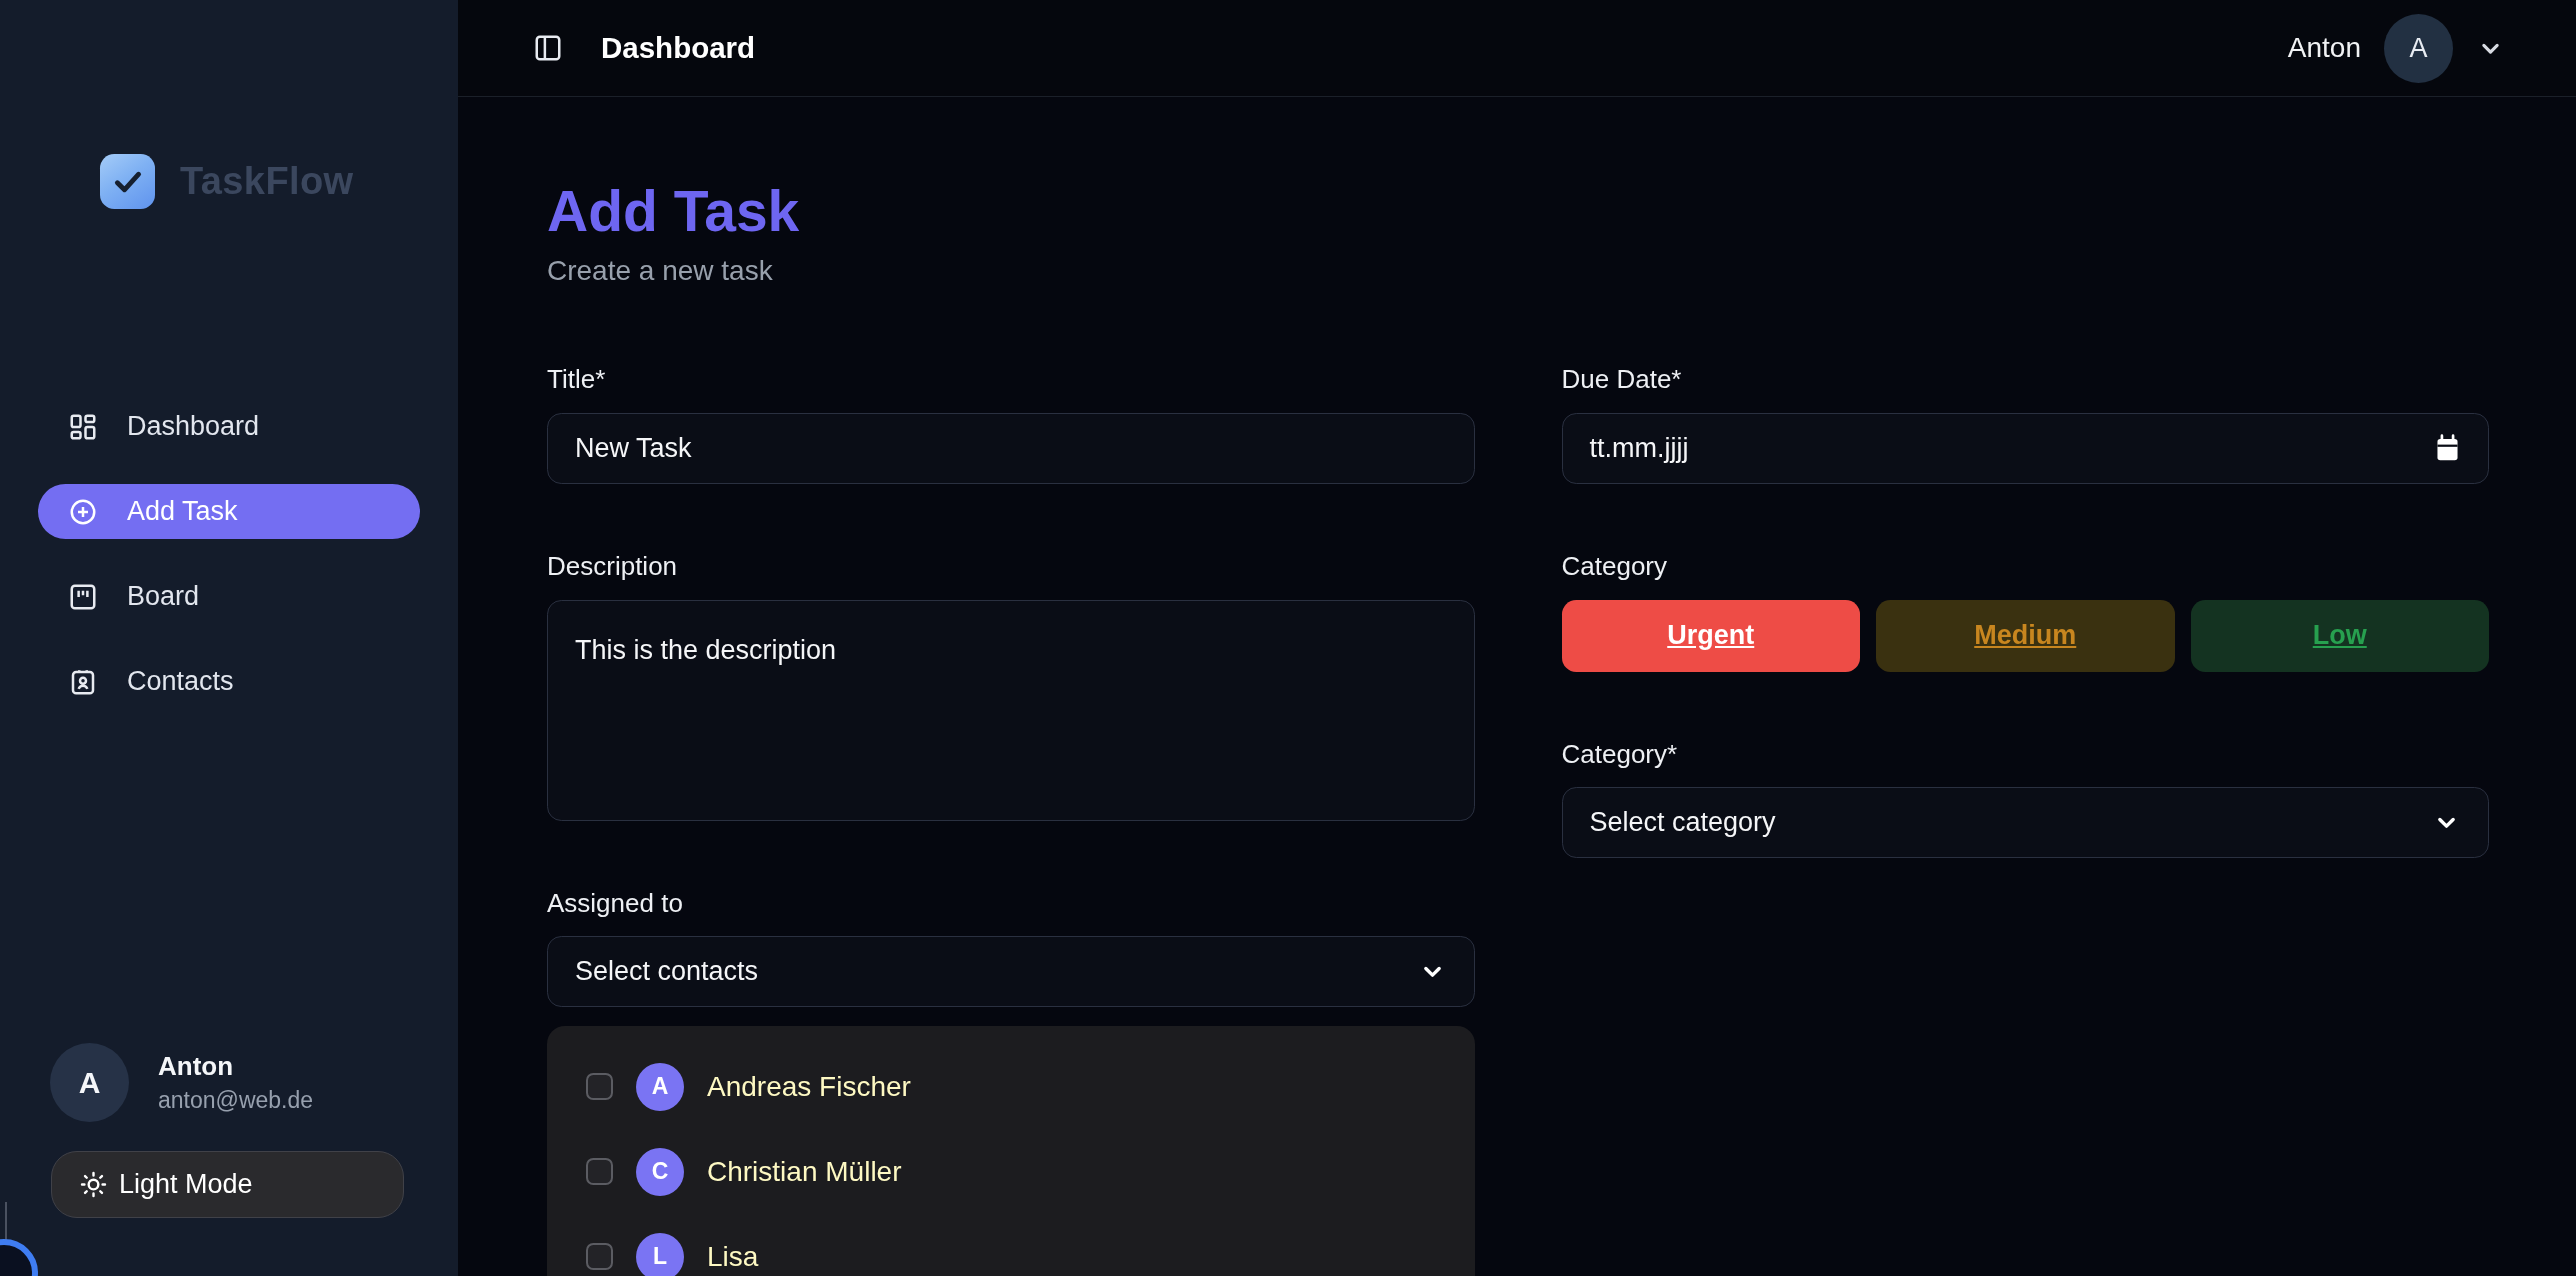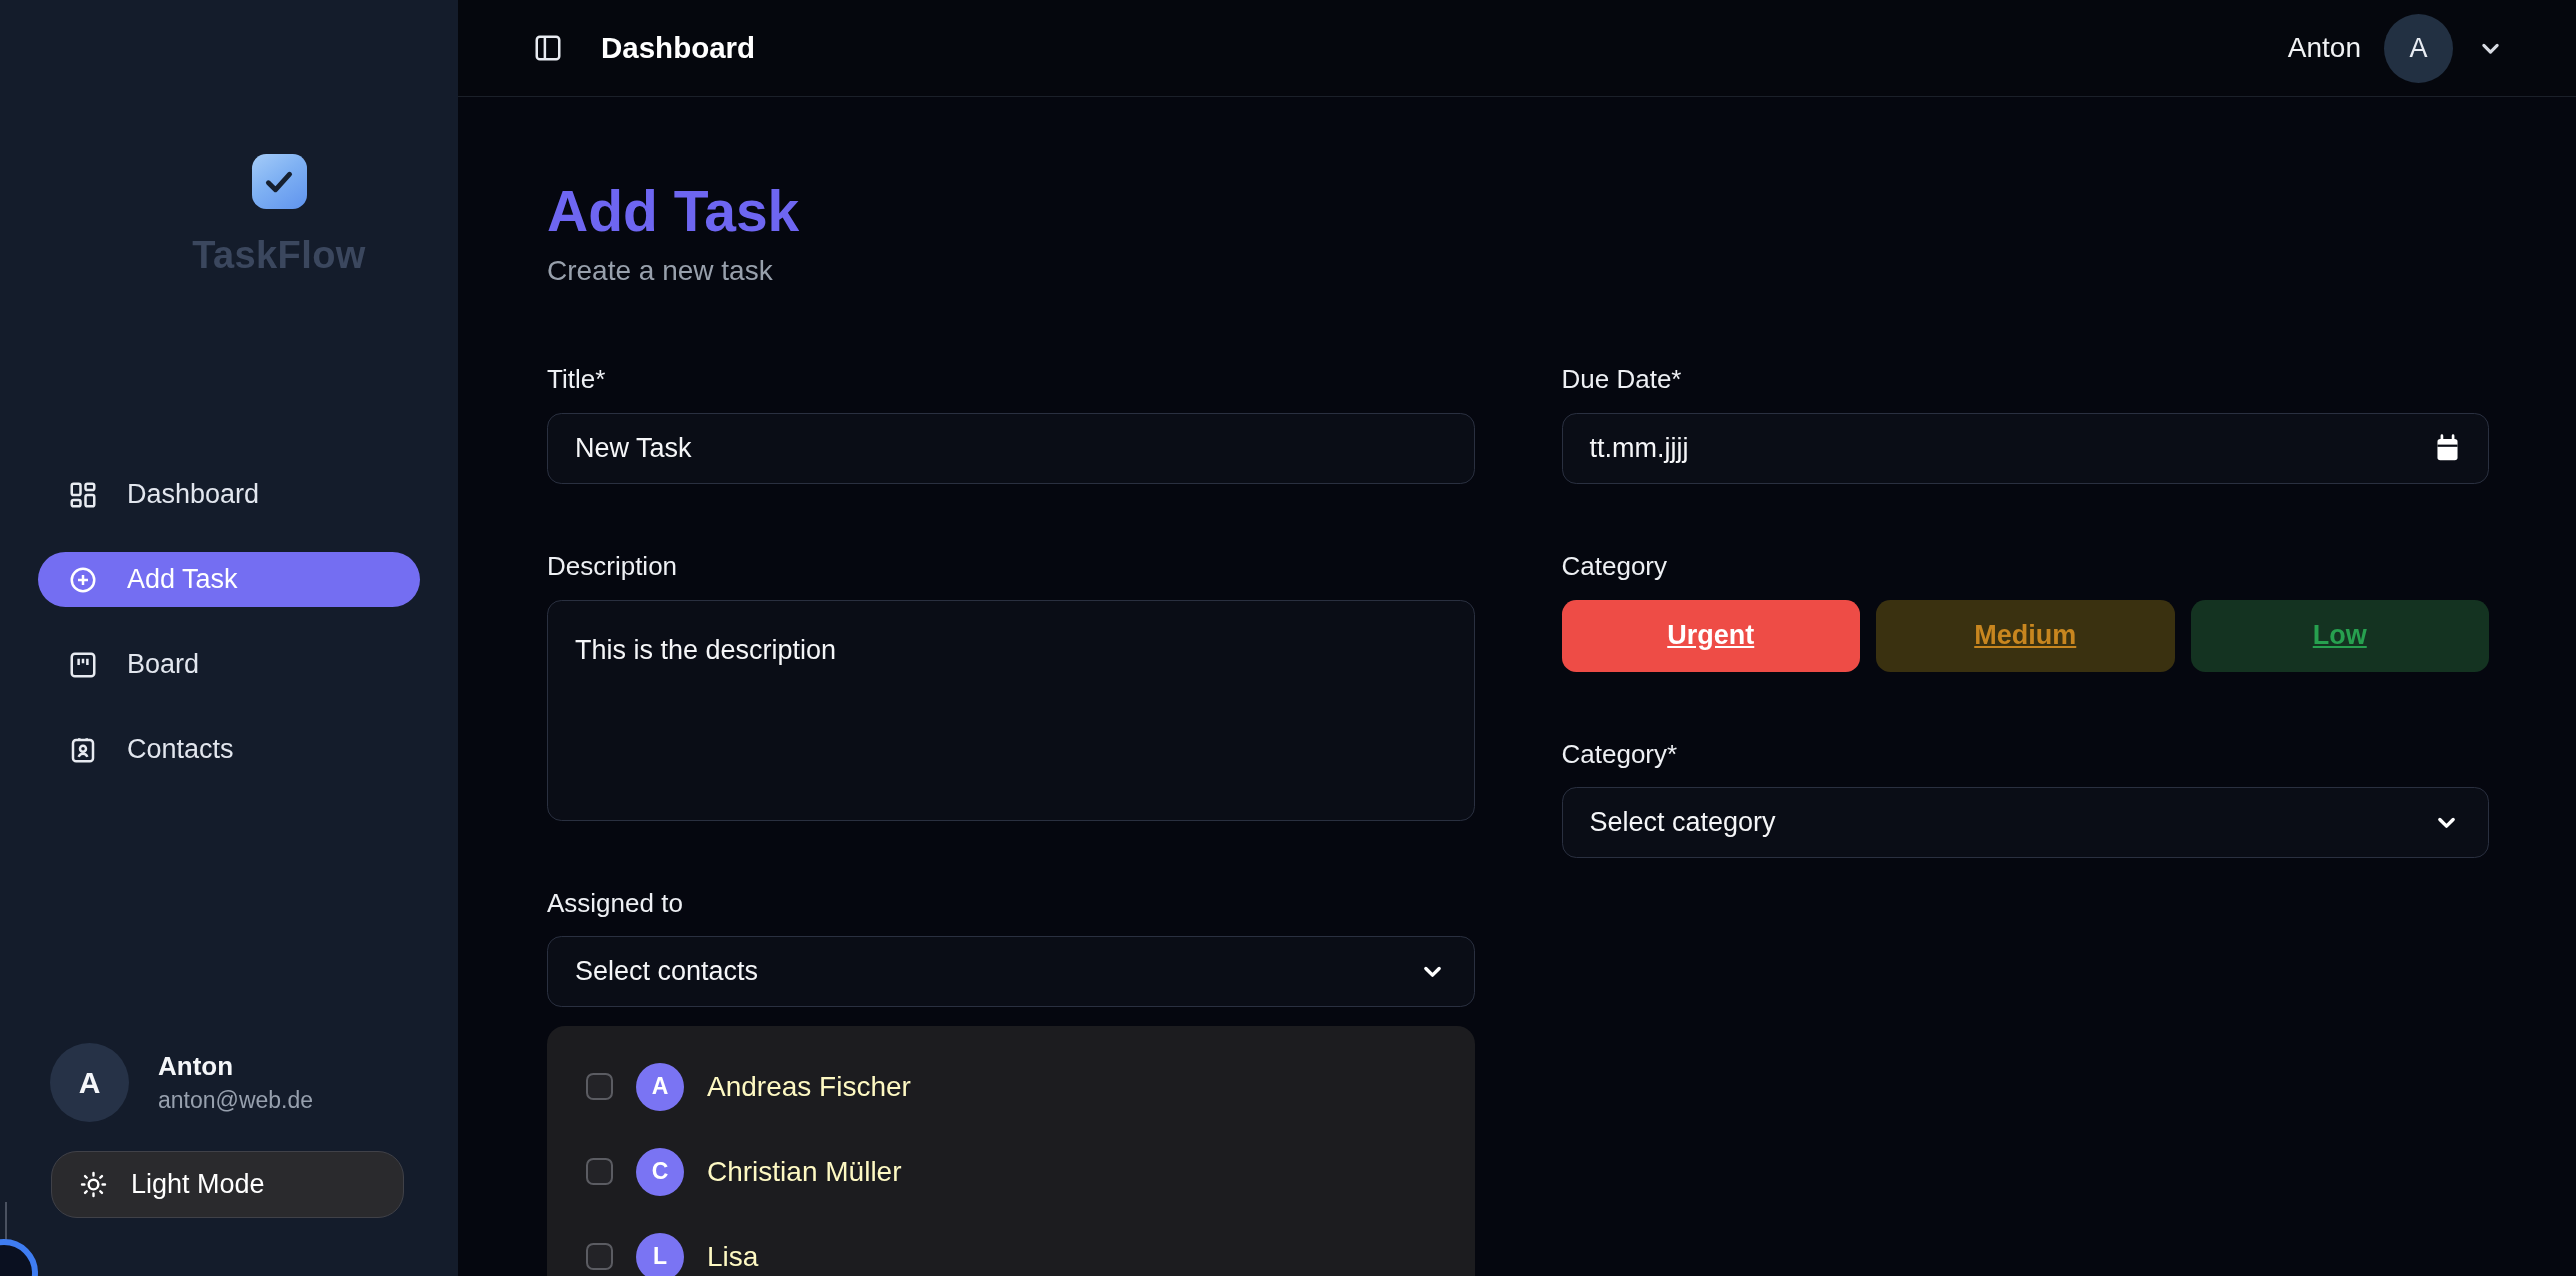--- a/index.html
+++ b/index.html
@@ -12,21 +12,21 @@
   }
 
   
   .sidebar {
     position:relative;
     width:458px; height:1277px;
     background: var(--sidebar-bg, #141c2b);
     display:flex; flex-direction:column;
     flex-shrink:0;
   }
-  .brand { margin:154px 0 0 100px; display:flex; align-items:center; gap:25px;flex-direction:column; }
+  .brand { margin:154px 0 0 100px; display:flex; align-items:center; gap:25px; }
   .brand-icon {
     width:55px; height:55px; border-radius:14.3px;
     background: linear-gradient(145deg, #a5ccf8 0%, #7fb1f3 45%, #5f93ee 100%);
     display:flex; align-items:center; justify-content:center;
   }
   .brand-name { font-size:38px; font-weight:600; color:#3b475e; letter-spacing:0.4px; }
 
   .nav { margin-top:190px; display:flex; flex-direction:column; }
   .nav-item {
     height:55px; margin:0 38px 30px 38px;
@@ -50,21 +50,21 @@
     font-size:30px; font-weight:600;
   }
   .user-meta { display:flex; flex-direction:column; gap:5.4px; }
   .user-name { font-size:26px; font-weight:700; color:#f4f6f9; }
   .user-email { font-size:23px; color:#97a0ae; }
 
   .theme-toggle {
     margin:29px 54px 59px 51px;
     height:67px; border-radius:26px;
     background:#2a2a2d; border:1.8px solid #404148;
-    display:flex; align-items:center; gap:23px;
+    display:flex; align-items:center; gap:11px;
     padding-left:27px;
     font-size:27px; color:#ffffff;
     cursor:pointer;
   }
 
   .corner-arc {
     position:absolute; left:5.4px; bottom:-7.2px;
     width:385px; height:82px;
     border-left:2.7px solid #4a5160;
     border-bottom:2.7px solid #4a5160;

